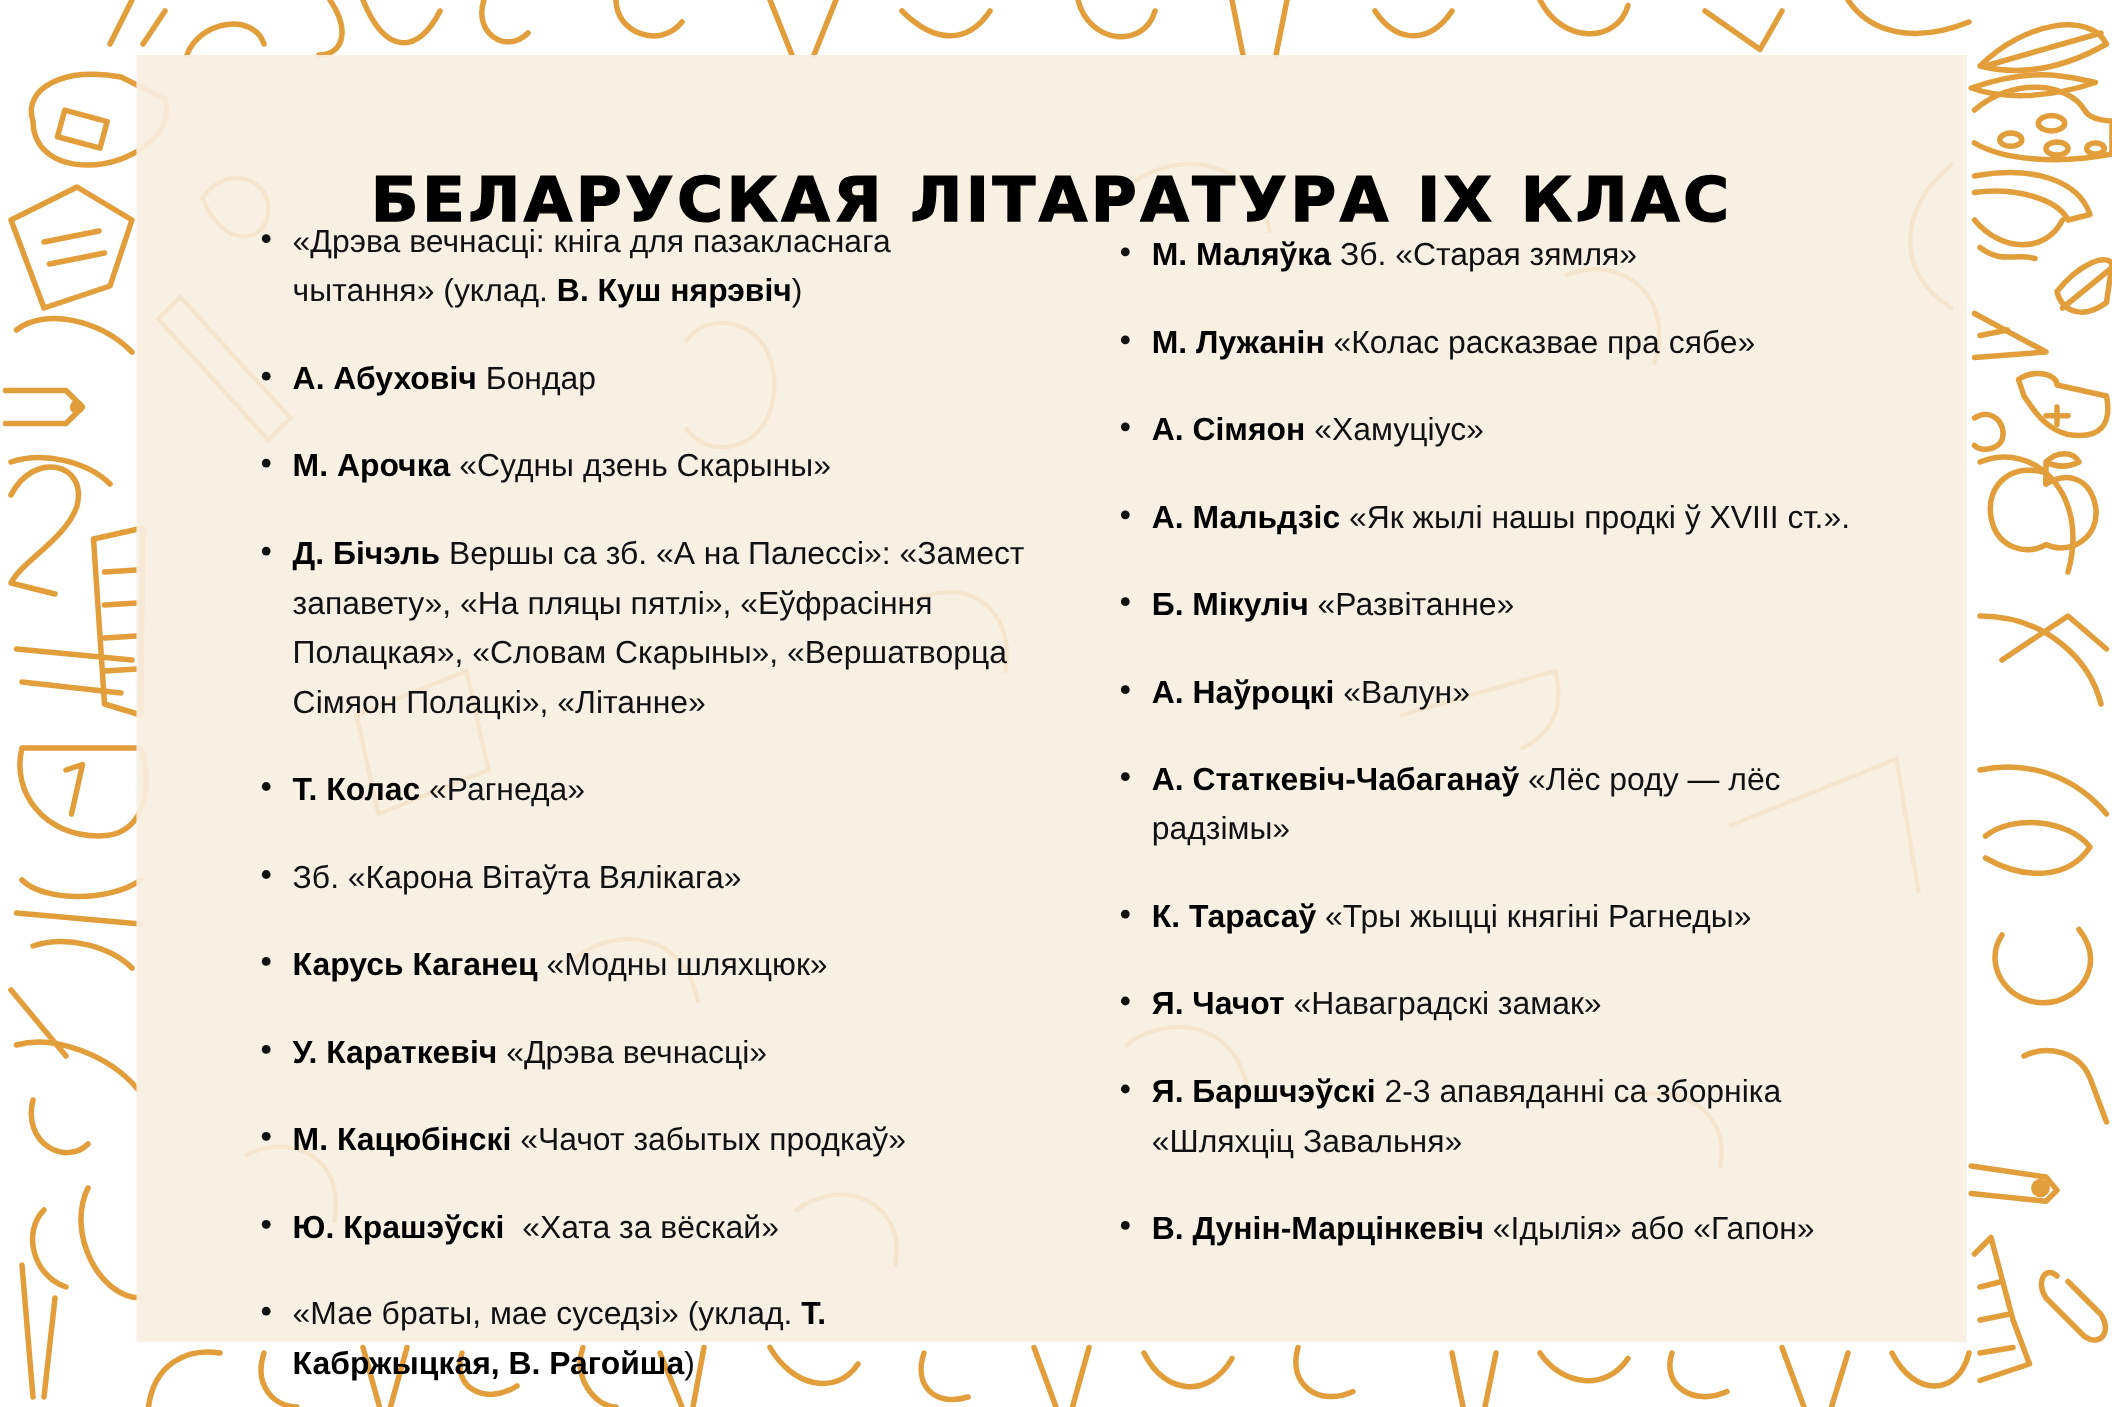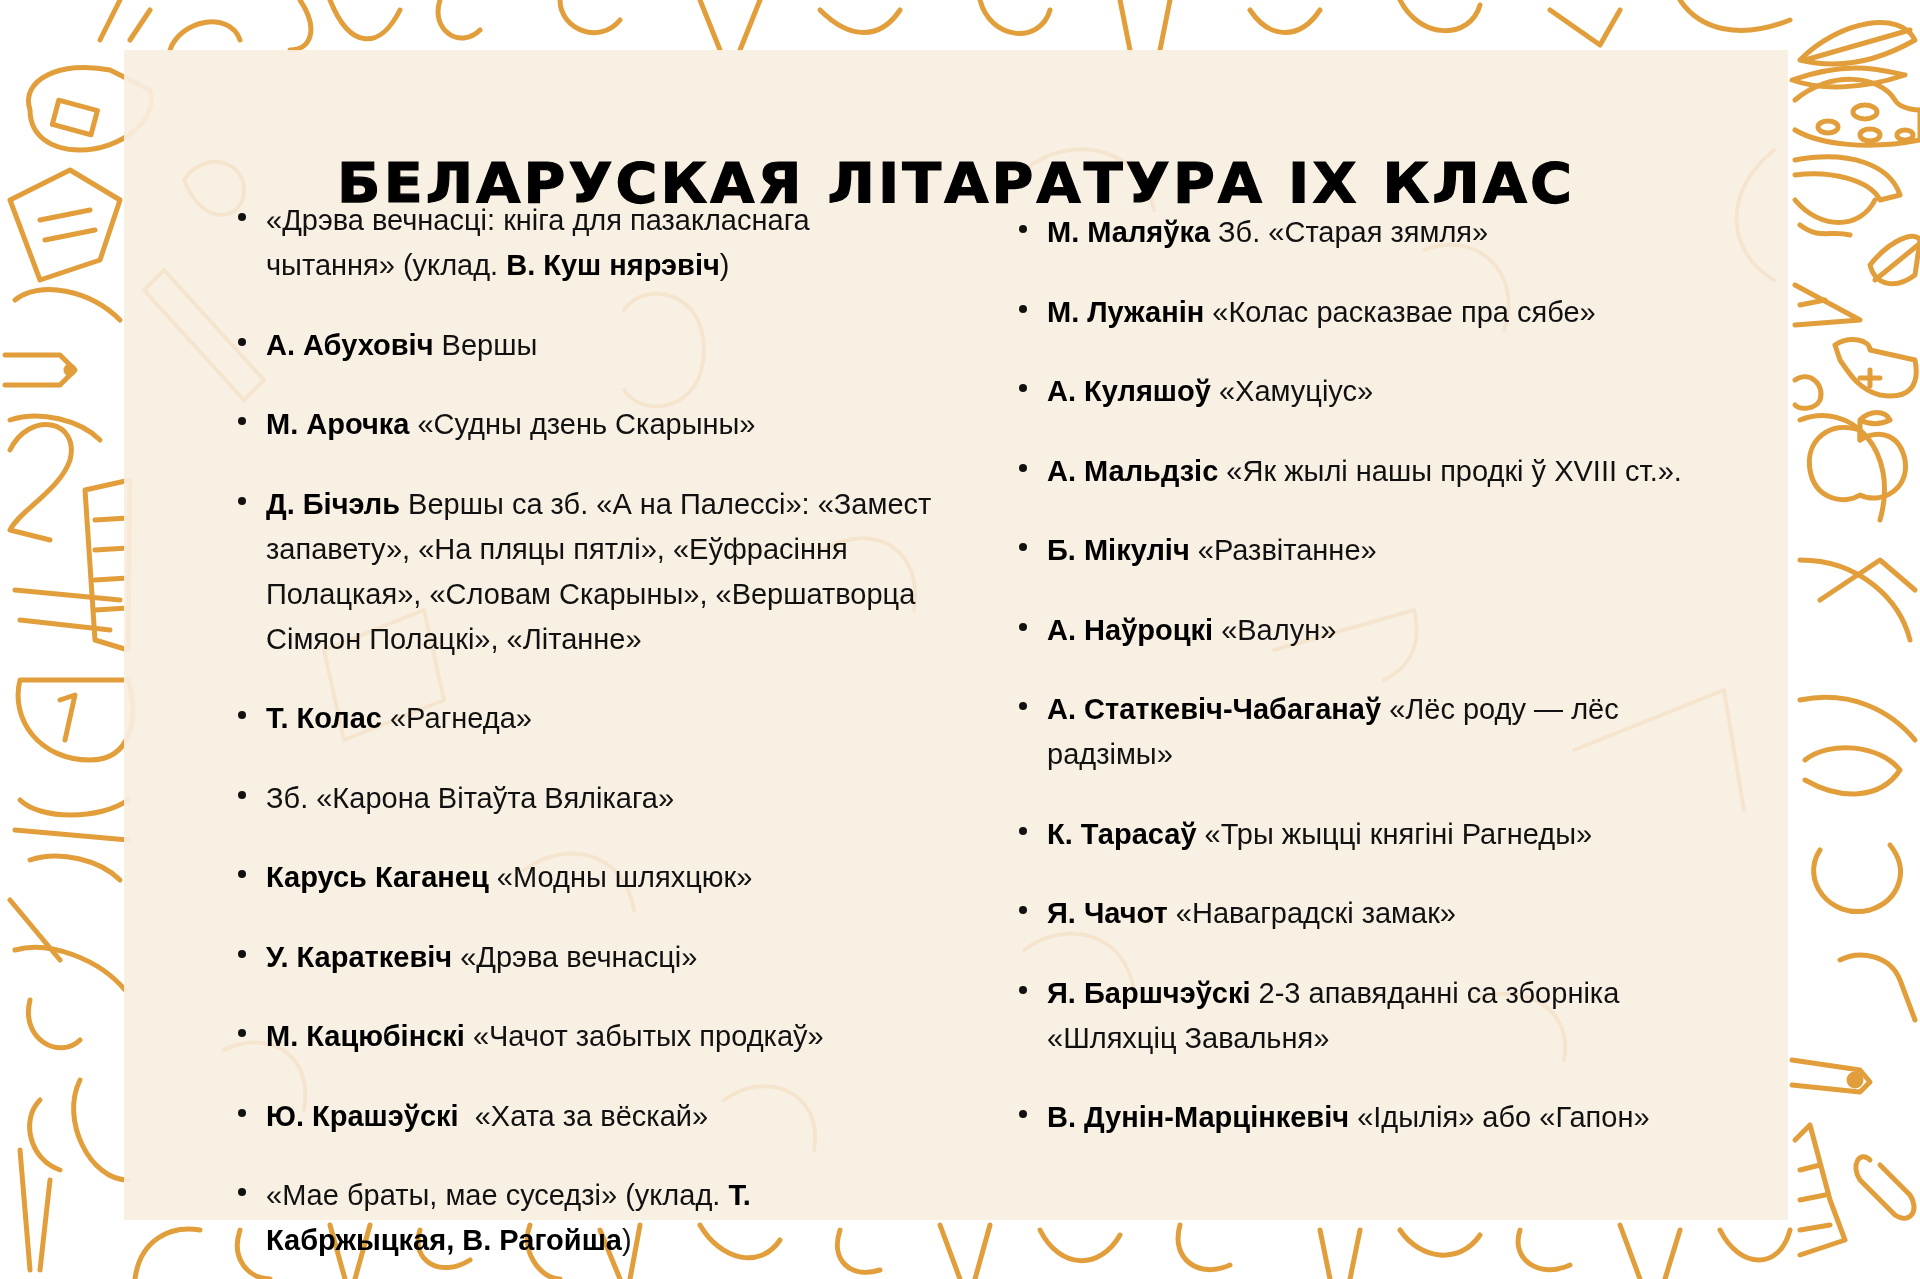--- a/index.html
+++ b/index.html
@@ -212,36 +212,36 @@
     <path d="M1350 950 C 1400 930, 1450 960, 1440 1010"></path>
     <path d="M100 1000 C 140 980, 190 1000, 180 1060"></path>
     <path d="M600 1050 C 640 1020, 700 1040, 690 1100"></path>
     <path d="M1650 100 C 1600 140, 1600 200, 1650 230"></path>
   </svg>
 
   <h1 class="title">БЕЛАРУСКАЯ ЛІТАРАТУРА IX КЛАС</h1>
 
   <ul class="col left">
     <li><span class="n">«Дрэва вечнасці: кніга для пазакласнага чытання» (уклад. </span><span class="b">В. Куш нярэвіч</span><span class="n">)</span></li>
-    <li><span class="b">А. Абуховіч</span><span class="n"> Вершы</span></li>
+    <li><span class="b">А. Абуховіч</span><span class="n"> Бондар</span></li>
     <li><span class="b">М. Арочка</span><span class="n"> «Судны дзень Скарыны»</span></li>
     <li><span class="b">Д. Бічэль</span><span class="n"> Вершы са зб. «А на Палессі»: «Замест запавету», «На пляцы пятлі», «Еўфрасіння Полацкая», «Словам Скарыны», «Вершатворца Сімяон Полацкі», «Літанне»</span></li>
     <li><span class="b">Т. Колас</span><span class="n"> «Рагнеда»</span></li>
     <li><span class="n">Зб. «Карона Вітаўта Вялікага»</span></li>
     <li><span class="b">Карусь Каганец</span><span class="n"> «Модны шляхцюк»</span></li>
     <li><span class="b">У. Караткевіч</span><span class="n"> «Дрэва вечнасці»</span></li>
     <li><span class="b">М. Кацюбінскі</span><span class="n"> «Чачот забытых продкаў»</span></li>
     <li><span class="b">Ю. Крашэўскі</span><span class="n" style="white-space:pre">  «Хата за вёскай»</span></li>
     <li><span class="n">«Мае браты, мае суседзі» (уклад. </span><span class="b">Т. Кабржыцкая, В. Рагойша</span><span class="n">)</span></li>
   </ul>
 
   <ul class="col right">
     <li><span class="b">М. Маляўка</span><span class="n"> Зб. «Старая зямля»</span></li>
     <li><span class="b">М. Лужанін</span><span class="n"> «Колас расказвае пра сябе»</span></li>
-    <li><span class="b">А. Куляшоў</span><span class="n"> «Хамуціус»</span></li>
+    <li><span class="b">А. Сімяон</span><span class="n"> «Хамуціус»</span></li>
     <li><span class="b">А. Мальдзіс</span><span class="n"> «Як жылі нашы продкі ў XVIII ст.».</span></li>
     <li><span class="b">Б. Мікуліч</span><span class="n"> «Развітанне»</span></li>
     <li><span class="b">А. Наўроцкі</span><span class="n"> «Валун»</span></li>
     <li><span class="b">А. Статкевіч-Чабаганаў</span><span class="n"> «Лёс роду — лёс радзімы»</span></li>
     <li><span class="b">К. Тарасаў</span><span class="n"> «Тры жыцці княгіні Рагнеды»</span></li>
     <li><span class="b">Я. Чачот</span><span class="n"> «Наваградскі замак»</span></li>
     <li><span class="b">Я. Баршчэўскі</span><span class="n"> 2-3 апавяданні са зборніка «Шляхціц Завальня»</span></li>
     <li><span class="b">В. Дунін-Марцінкевіч</span><span class="n"> «Ідылія» або «Гапон»</span></li>
   </ul>
 </div>

